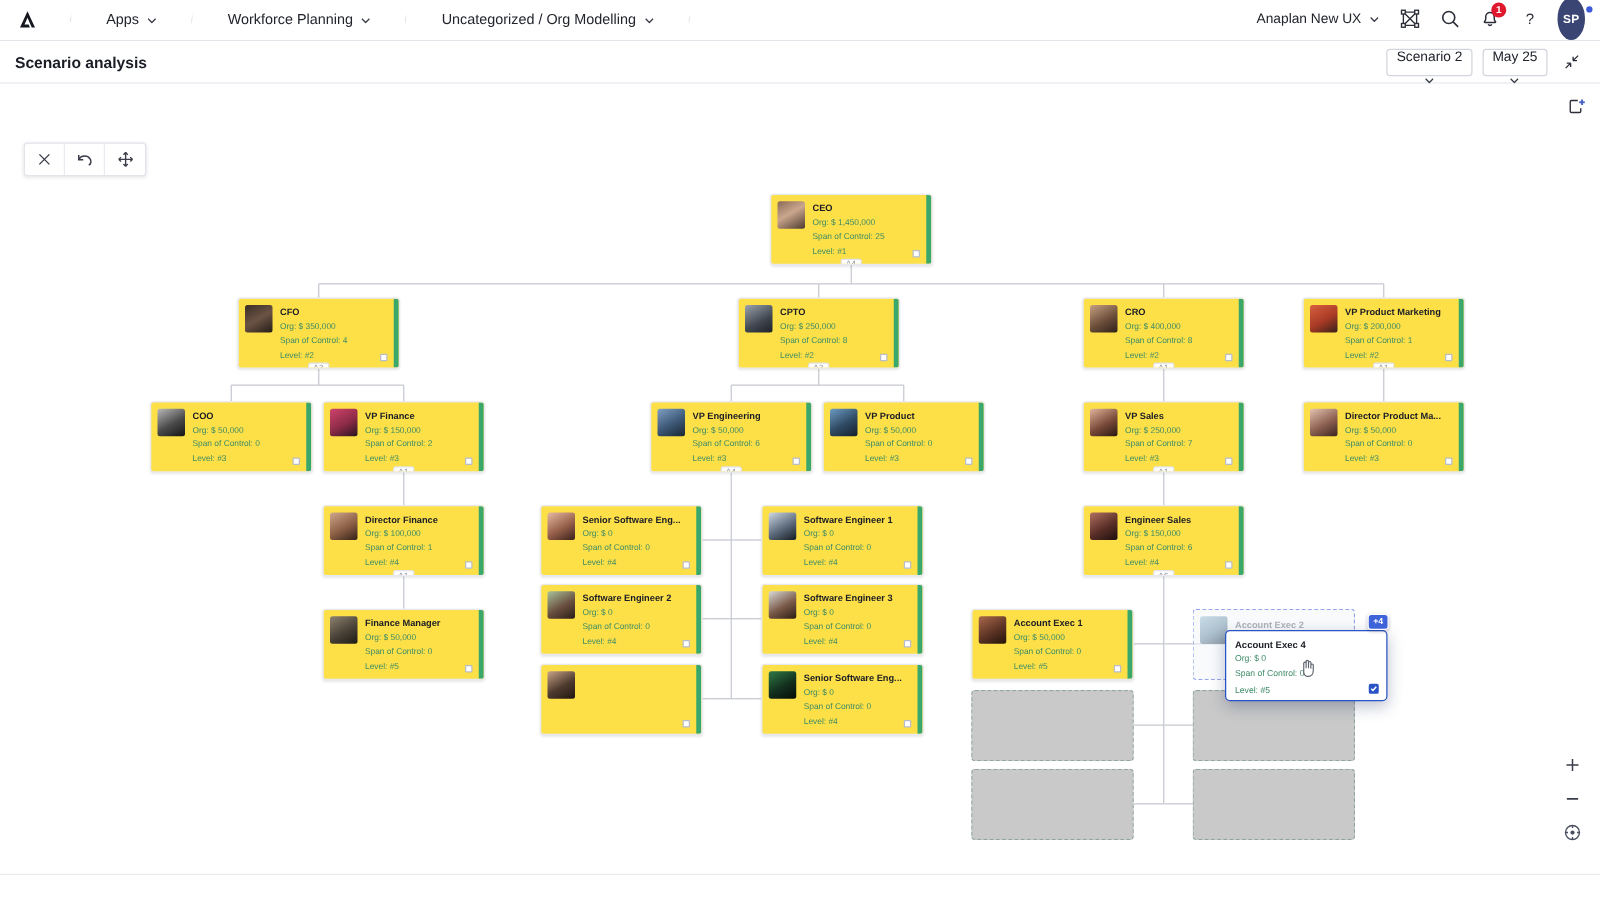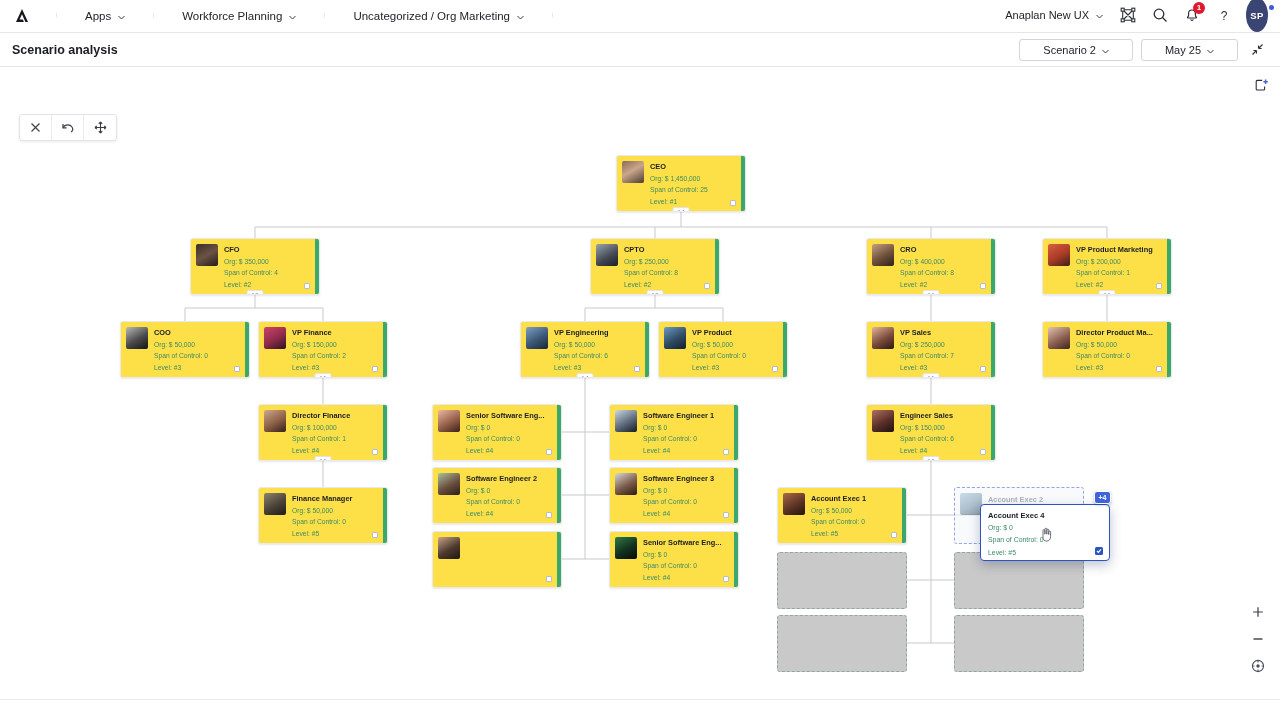--- a/index.html
+++ b/index.html
@@ -56,22 +56,23 @@
   
   .subheader {
     position: absolute; top: 33px; left: 0; width: 1280px; height: 34px;
     background: #fff; border-bottom: 1px solid #e4e6ec;
     display: flex; align-items: center; padding: 0 12px;
   }
   .page-title { font-size: 12.5px; font-weight: bold; color: #1b1d26; }
   .subheader-right { margin-left: auto; display: flex; align-items: center; gap: 8px; }
   .pill {
     height: 22px; border: 1px solid #d2d5dd; border-radius: 3px; background: #fff;
-    display: flex; align-items: center; padding: 0 23px; font-size: 11px; color: #22242c;
+    display: flex; align-items: center; padding: 0 7px; font-size: 11px; color: #22242c;
     gap: 6px;
+    flex-direction: column;
   }
   .collapse-btn { width: 22px; height: 22px; display:flex; align-items:center; justify-content:center; }
 
   
   .canvas {
     position: absolute; top: 67px; left: 0; width: 1280px; height: 643px;
     background: #ffffff; overflow: hidden;
   }
   .canvas-bottom-rule {
     position: absolute; left: 0; bottom: 10px; width: 1280px; height: 1px; background: #e8eaee;
@@ -204,21 +205,21 @@
     <span>Workforce Planning</span>
     <span class="caret">
       <svg width="7" height="5" viewBox="0 0 7 5">
           <path d="M0.5 1 L3.5 4 L6.5 1" stroke="#3a3d48" stroke-width="1" fill="none"></path>
         </svg>
     </span>
   </div>
 
   <div class="crumb-sep"></div>
   <div class="nav-crumb">
-    <span>Uncategorized / Org Marketing</span>
+    <span>Uncategorized / Org Modelling</span>
     <span class="caret">
       <svg width="7" height="5" viewBox="0 0 7 5">
           <path d="M0.5 1 L3.5 4 L6.5 1" stroke="#3a3d48" stroke-width="1" fill="none"></path>
         </svg>
     </span>
   </div>
   <div class="crumb-sep"></div>
 
   <div class="nav-right">
     <div class="nav-user-label">

